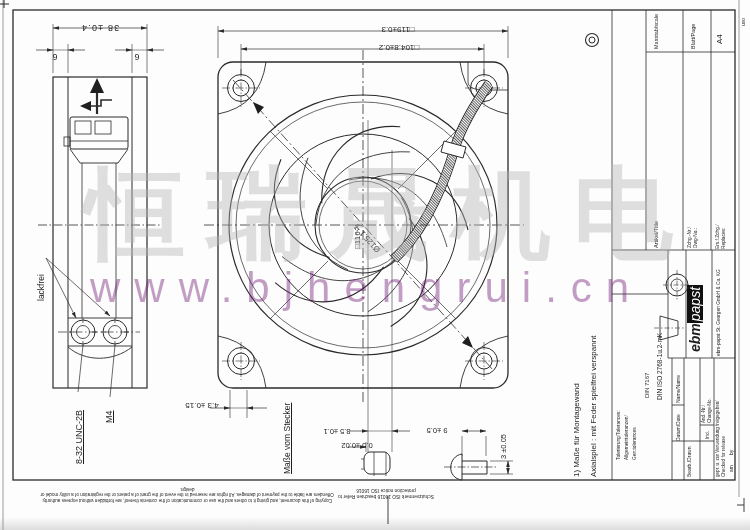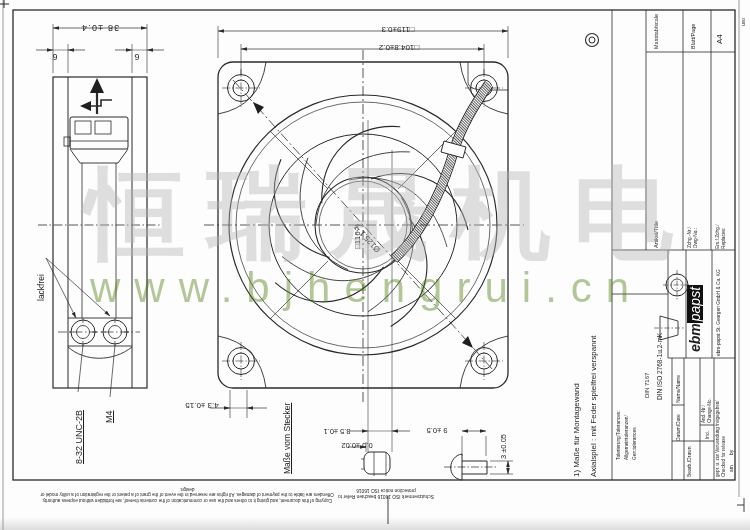--- a/index.html
+++ b/index.html
@@ -201,21 +201,21 @@
     <path d="M369,452 q-5,2 -5,7 v8 q0,5 5,7 h16 q5,-2 5,-7 v-8 q0,-5 -5,-7 z" fill="#fff" stroke-width="1"></path>
     <path d="M374,452 V476 M386,452 V476" stroke-width="0.7"></path>
     <path d="M364,459 h-3 M364,469 h-3" stroke-width="0.7"></path>
     <path d="M462,454 C448,456 446,478 462,480 V454" fill="#fff" stroke-width="1"></path>
     <path d="M462,461 H487 M462,474 H487 M487,461 V474" stroke-width="1"></path>
     <path d="M444,467 H496" stroke-width="0.7" stroke-dasharray="8 2 1.5 2"></path>
   </g>
 </svg>
 
 <div class="wm" style="left:85px;top:148px;font-size:100px;letter-spacing:22px;">恒瑞晟机电</div>
-<div class="wm" style="left:90px;top:264px;font-size:42px;letter-spacing:14px;font-weight:normal;color:#4d7c0f;">www.bjhengrui.cn</div>
+<div class="wm" style="left:90px;top:264px;font-size:42px;letter-spacing:14px;font-weight:normal;color:#701a75;">www.bjhengrui.cn</div>
 
 <div class="t r180" style="left:60px;top:23px;width:80px;font-size:9px;letter-spacing:1.2px;">38 ±0.4</div>
 <div class="t r180" style="left:48px;top:52px;width:14px;font-size:9px;">6</div>
 <div class="t r180" style="left:130px;top:52px;width:14px;font-size:9px;">6</div>
 <div class="t r180" style="left:367px;top:25px;width:62px;font-size:8px;">□119±0.3</div>
 <div class="t r180" style="left:366px;top:43px;width:66px;font-size:8px;">□104.8±0.2</div>
 <div class="t r180" style="left:170px;top:401px;width:64px;font-size:8px;">4.3 ±0.15</div>
 <div class="t r180" style="left:310px;top:427px;width:54px;font-size:7.5px;">8.5 ±0.1</div>
 <div class="t r180" style="left:330px;top:441px;width:54px;font-size:7.5px;">0.5 ±0.02</div>
 <div class="t r180" style="left:416px;top:426px;width:42px;font-size:7.5px;">9 ±0.5</div>

